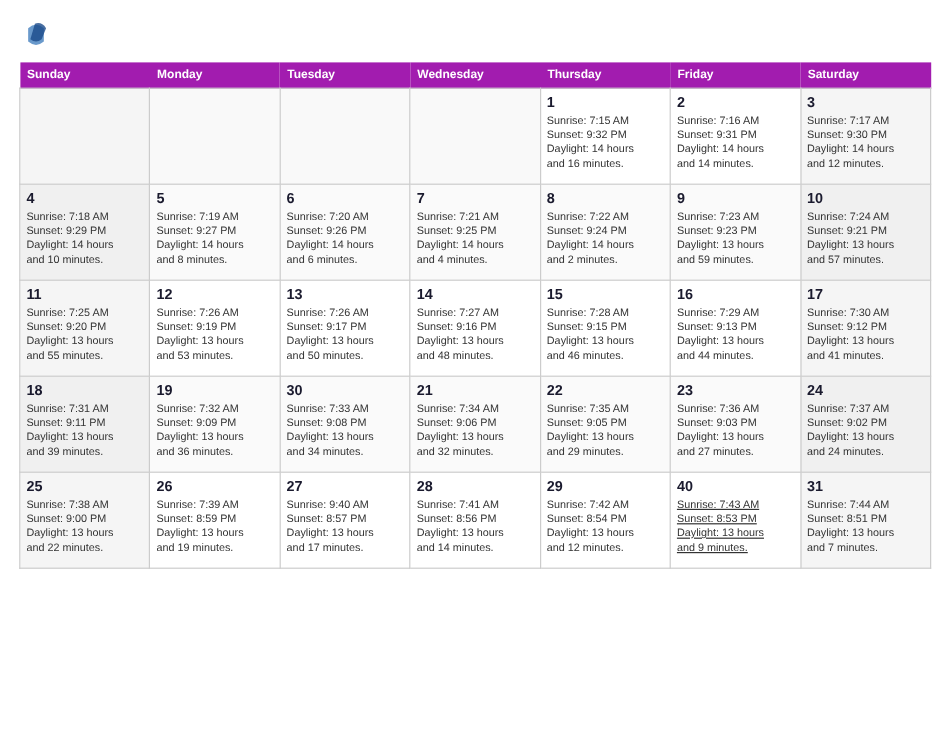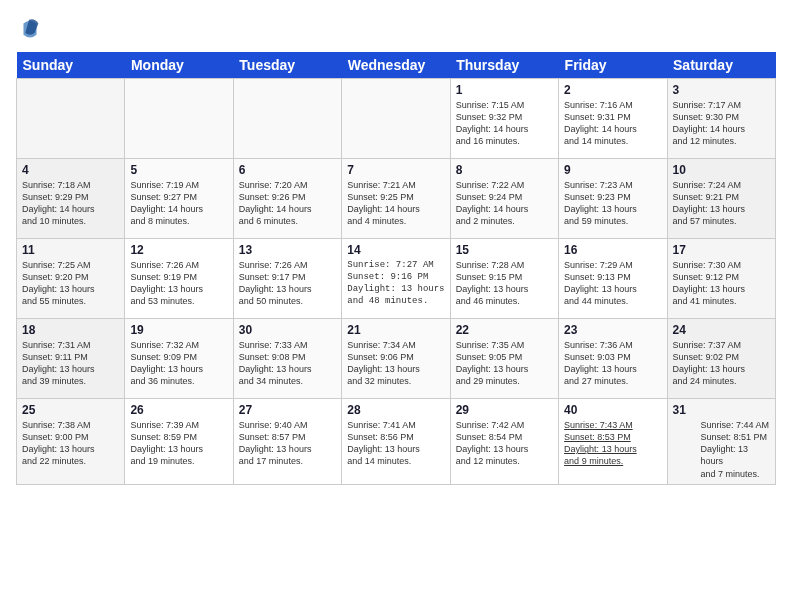--- a/index.html
+++ b/index.html
@@ -42,25 +42,25 @@
     .location {
       font-size: 14px;
       color: #333;
     }
     table {
       width: 100%;
       border-collapse: collapse;
       font-size: 10px;
     }
     thead th {
-      background-color: #1d4ed8;
+      background-color: #a21caf;
       color: white;
       text-align: left;
       padding: 5px 6px;
-      font-size: 14px;
+      font-size: 10px;
       font-weight: bold;
     }
     td {
       border: 1px solid #ccc;
       vertical-align: top;
       padding: 4px 5px;
       height: 80px;
       width: 14.28%;
     }
     .day-num {
@@ -208,21 +208,21 @@
         </td>
         <td>
           <div class="day-num">13</div>
           <div class="day-info" style="white-space: pre-line;">Sunrise: 7:26 AM
 Sunset: 9:17 PM
 Daylight: 13 hours
 and 50 minutes.</div>
         </td>
         <td>
           <div class="day-num">14</div>
-          <div class="day-info" style="white-space: pre-line; font-family: Liberation Mono, monospace;">Sunrise: 7:27 AM
+          <div class="day-info" style="white-space: pre-line;">Sunrise: 7:27 AM
 Sunset: 9:16 PM
 Daylight: 13 hours
 and 48 minutes.</div>
         </td>
         <td>
           <div class="day-num">15</div>
           <div class="day-info" style="white-space: pre-line;">Sunrise: 7:28 AM
 Sunset: 9:15 PM
 Daylight: 13 hours
 and 46 minutes.</div>
@@ -331,20 +331,20 @@
         </td>
         <td>
           <div class="day-num">40</div>
           <div class="day-info" style="white-space: pre-line; text-decoration: underline;">Sunrise: 7:43 AM
 Sunset: 8:53 PM
 Daylight: 13 hours
 and 9 minutes.</div>
         </td>
         <td class="weekend">
           <div class="day-num">31</div>
-          <div class="day-info" style="white-space: pre-line; margin-left: 28px;">Sunrise: 7:44 AM
+          <div class="day-info" style="white-space: pre-line;">Sunrise: 7:44 AM
 Sunset: 8:51 PM
 Daylight: 13 hours
 and 7 minutes.</div>
         </td>
       </tr>
     </tbody>
 </table>
 
 </body></html>

